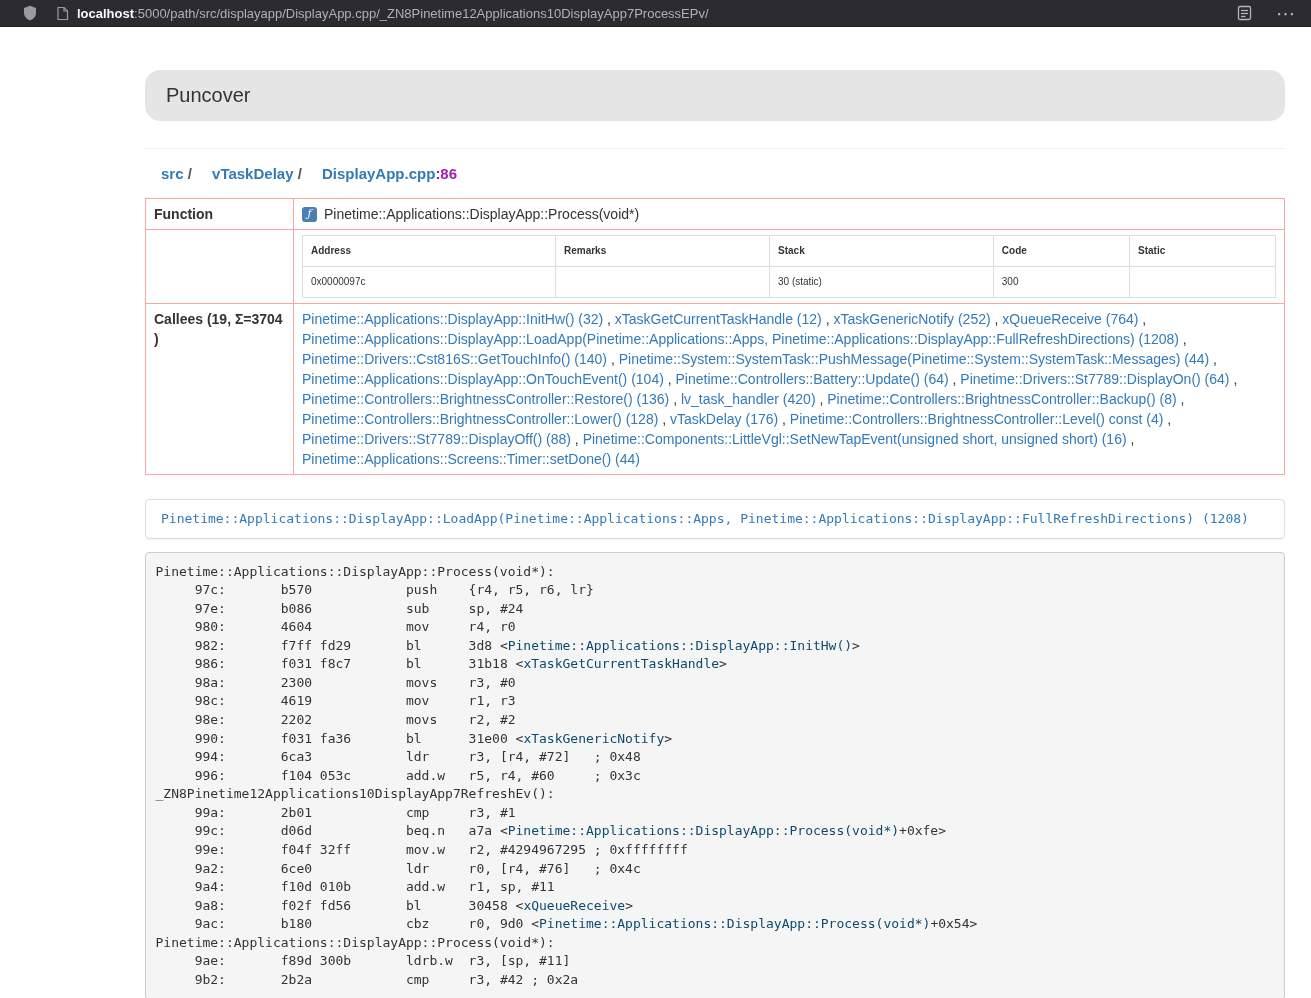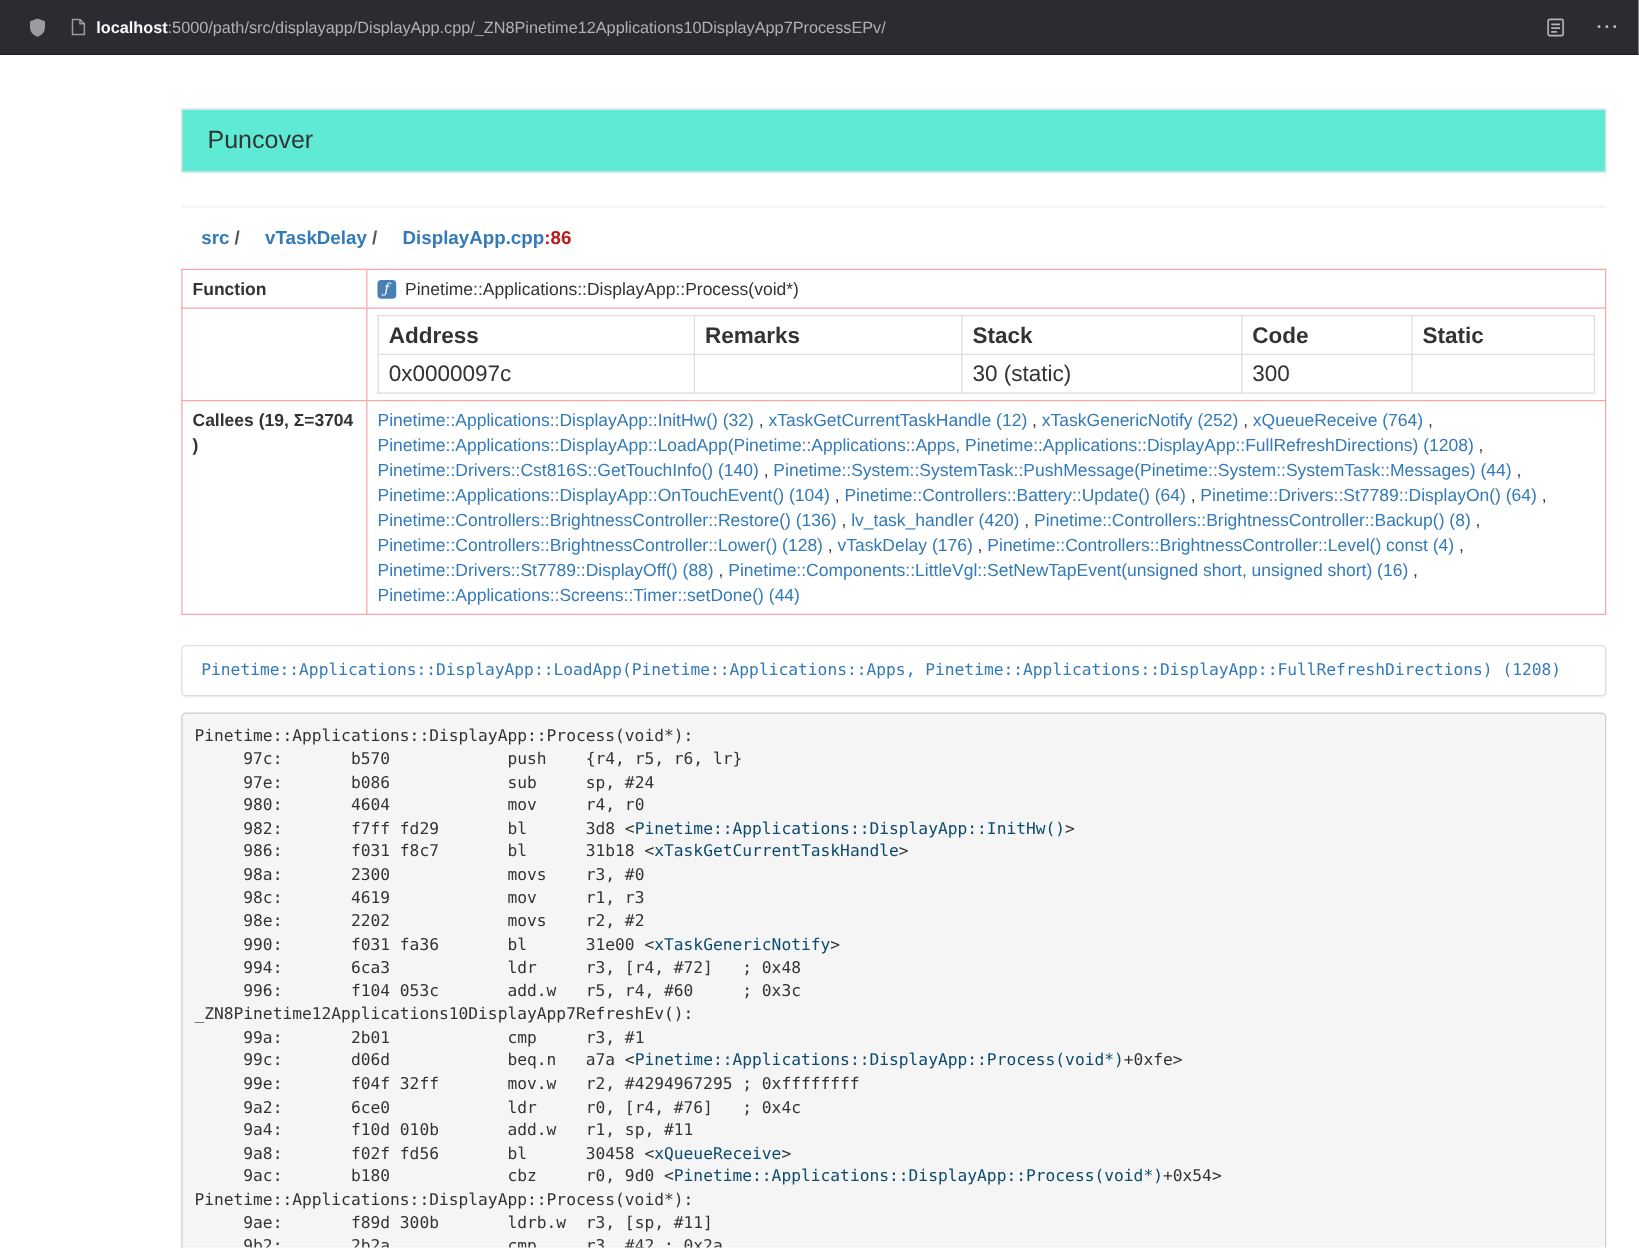--- a/index.html
+++ b/index.html
@@ -2,45 +2,45 @@
 <html><head>
 <meta charset="utf-8">
 <style>
   * { box-sizing: border-box; margin: 0; padding: 0; }
   html, body { width: 1311px; height: 998px; overflow: hidden; background: #fff; }
   body { font-family: "Liberation Sans", sans-serif; font-size: 14px; color: #333; }
   a { color: #337ab7; text-decoration: none; }
 
   
   .topbar {
-    height: 44px; background: #2b2b31; display: flex; align-items: center;
+    height: 27px; background: #2b2b31; display: flex; align-items: center;
     border-bottom: 1px solid #202024;
   }
   .shield-wrap { margin-left: 22px; display: flex; align-items: center; cursor: pointer; }
   .urlbar { flex: 1; display: flex; align-items: center; margin-left: 18px; min-width: 0; cursor: text; }
   .urlbar .doc-icon { margin-right: 8px; display: flex; align-items: center; }
   .url-text { font-size: 13px; color: #b1b1b3; white-space: nowrap; overflow: hidden; }
   .url-host { color: #f9f9fa; font-weight: bold; }
   .topbar-right { display: flex; align-items: center; margin-left: auto; padding-right: 12px; }
   .reader-wrap { margin-right: 20px; display: flex; align-items: center; cursor: pointer; }
   .menu-dots { color: #b6b6b8; font-size: 19px; line-height: 1; cursor: pointer; padding: 0 4px; }
 
   
   .container { width: 1140px; margin-left: 145px; padding-top: 43px; }
 
   .jumbotron {
-    background: #5eead4; border: 1px solid #e4e4e4; border-radius: 0;
+    background: #e5e5e5; border: 1px solid #e4e4e4; border-radius: 15px;
     padding: 13px 20px; font-size: 20px; color: #333;
   }
   hr.divider { border: 0; border-top: 1px solid #eee; margin: 27px 0 16px; }
 
   .breadcrumb-line { font-size: 15px; font-weight: bold; margin-bottom: 16px; }
   .breadcrumb-line a { color: #337ab7; margin-left: 16px; }
   .bc-sep { color: #555; }
-  .bc-suffix { color: #b91c1c; }
+  .bc-suffix { color: #a21caf; }
 
   
   table.main { width: 100%; border-collapse: collapse; margin-bottom: 24px; }
   table.main > tbody > tr > th,
   table.main > tbody > tr > td {
     border: 1px solid #fca5a5; padding: 5px 8px; vertical-align: top;
     text-align: left; line-height: 20px; font-size: 14px;
   }
   table.main > tbody > tr > th { width: 148px; font-weight: bold; color: #333; }
 
@@ -48,21 +48,21 @@
   .fn-icon {
     display: inline-flex; width: 15px; height: 15px; border-radius: 3px;
     background: #4a7fb5; color: #fff; font-size: 11px; font-style: italic;
     align-items: center; justify-content: center; margin-right: 7px; flex: 0 0 auto;
     font-family: "DejaVu Serif", serif;
   }
 
   table.stats { width: 100%; border-collapse: collapse; }
   table.stats th, table.stats td {
     border: 1px solid #ddd; padding: 5px 8px; text-align: left;
-    line-height: 20px; font-size: 18px;
+    line-height: 20px; font-size: 10px;
   }
   table.stats th { font-weight: bold; }
 
   .callees-cell a { color: #337ab7; }
 
   
   .panel {
     border: 1px solid #ddd; border-radius: 4px; background: #fff;
     box-shadow: 0 1px 1px rgba(0,0,0,.05);
     padding: 10px 15px; margin-bottom: 13px;

